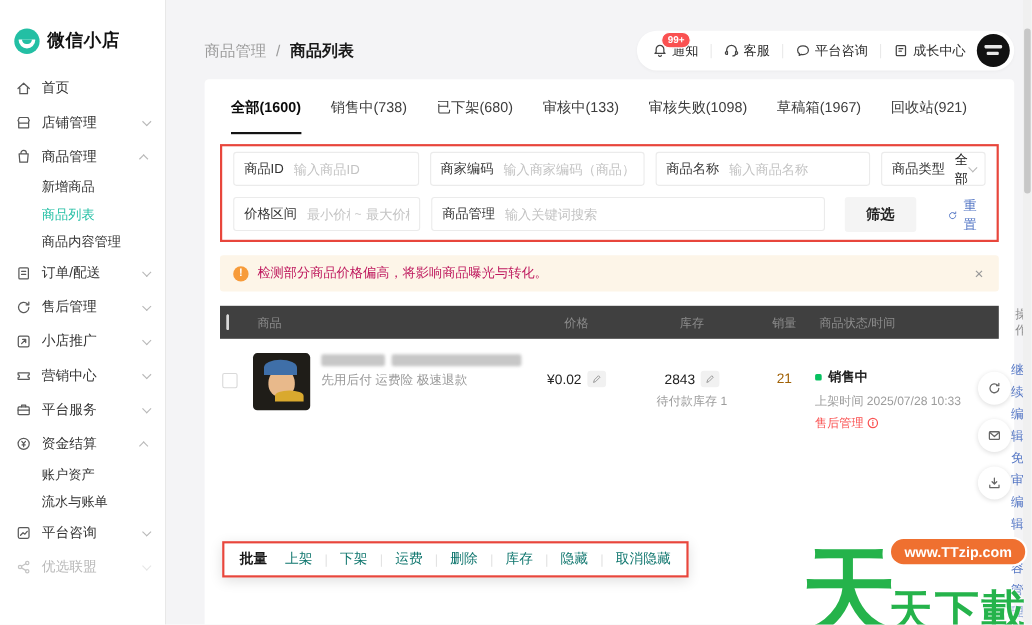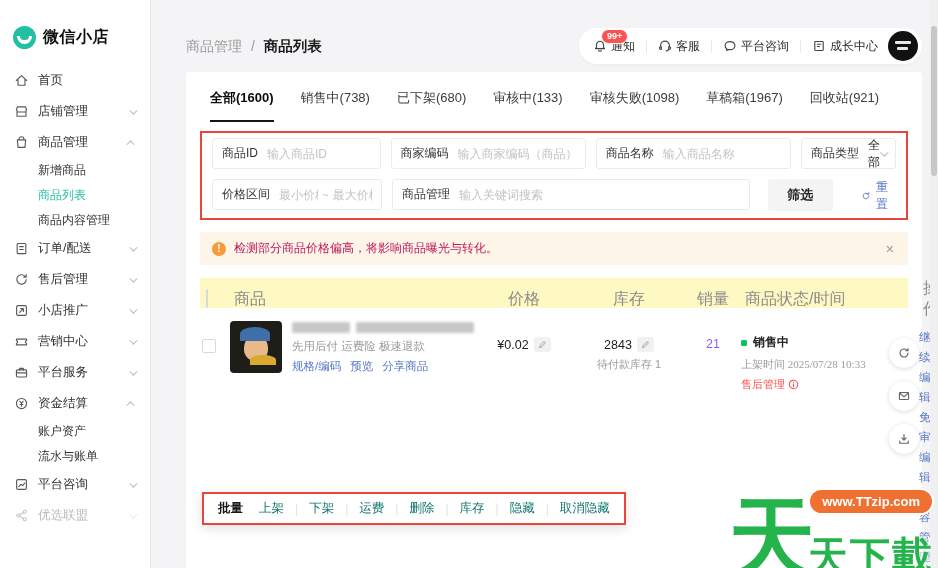--- a/index.html
+++ b/index.html
@@ -65,21 +65,21 @@
   .reset svg { width:12px; height:12px; stroke:#5577c5; fill:none; stroke-width:1.4; stroke-linecap:round; }
 
   .notice { margin:12px 14px 0; height:33px; background:#fdf5e8; border-radius:3px; display:flex; align-items:center; padding:0 12px; }
   .notice .warn-ic { width:14px; height:14px; border-radius:50%; background:#f79b3a; color:#fff; font-size:10px; font-weight:bold; display:flex; align-items:center; justify-content:center; margin-right:8px; flex:0 0 auto; }
   .notice .ntxt { flex:1; font-size:12px; color:#be185d; }
   .notice .close { color:#999; font-size:14px; cursor:pointer; padding:0 2px; }
 
   
   .table { margin:13px 14px 0; }
   .trow { display:grid; grid-template-columns:30px 245px 98px 112px 56px 178px 1fr; align-items:center; }
-  .thead { background:#fef9c3; height:30px; color:#8c8c8c; font-size:16px; }
+  .thead { background:#404040; height:30px; color:#8c8c8c; font-size:11px; }
   .thead .c { padding:0 4px; }
   .t-center { text-align:center; } .t-right { text-align:right; padding-right:2px; }
   .rrow { padding:13px 0; border-bottom:1px solid #f2f2f2; align-items:flex-start; }
   .cbx { width:14px; height:14px; border:1px solid #d9d9d9; border-radius:2px; background:#fff; margin:18px 0 0 2px; cursor:pointer; }
   .prod { display:flex; gap:10px; }
   .pimg { width:52px; height:52px; border-radius:4px; flex:0 0 auto; position:relative; overflow:hidden; }
   .pimg.girl { background:#1f1d18; }
   .pimg.girl::before { content:""; position:absolute; left:14px; top:14px; width:24px; height:26px; background:#e8b98b; border-radius:50% 50% 45% 45%; }
   .pimg.girl::after { content:""; position:absolute; left:10px; top:6px; width:30px; height:14px; background:#3f6fa8; border-radius:50% 50% 0 0; box-shadow:8px 26px 0 -2px #d9a92e; }
   .pinfo { padding-top:1px; }
@@ -87,22 +87,22 @@
   .blur-b { height:11px; border-radius:2px; background:#c7c7c7; filter:blur(1.6px); }
   .b1 { width:58px; } .b2 { width:118px; }
   .tags { color:#9a9a9a; font-size:11.5px; line-height:15px; max-width:180px; }
   .plinks { margin-top:5px; display:flex; gap:9px; }
   .plinks span { color:#5577c5; font-size:11.5px; cursor:pointer; }
   .price-c, .stock-c { text-align:center; padding-top:16px; }
   .val { color:#222; font-size:12.5px; display:inline-flex; align-items:center; gap:5px; }
   .edit-b { width:17px; height:15px; background:#f1f1f1; border-radius:3px; display:inline-flex; align-items:center; justify-content:center; cursor:pointer; }
   .edit-b svg { width:9px; height:9px; stroke:#8c8c8c; fill:none; stroke-width:1.4; stroke-linecap:round; }
   .sub-g { color:#9c9c9c; font-size:11px; margin-top:5px; display:flex; justify-content:center; align-items:center; gap:3px; }
-  .sales-c { text-align:center; padding-top:16px; color:#8b5cf6; font-size:12.5px; }
-  .stat-c { padding-top:13px;font-family:Liberation Serif, serif; }
+  .sales-c { text-align:center; padding-top:16px; color:#a16207; font-size:12.5px; }
+  .stat-c { padding-top:13px; }
   .stat-line { display:flex; align-items:center; gap:6px; font-size:12px; color:#222; font-weight:bold; }
   .dot { width:6px; height:6px; background:#07c160; border-radius:1.5px; }
   .time { color:#9c9c9c; font-size:11px; margin-top:6px; font-weight:normal; }
   .audit { color:#fa5151; font-size:11px; margin-top:5px; display:flex; align-items:center; gap:3px; }
   .info-i { width:11px; height:11px; flex:0 0 auto; }
   .info-i circle { stroke:currentColor; fill:none; stroke-width:1.2; }
   .info-i line { stroke:currentColor; stroke-width:1.2; stroke-linecap:round; }
   .act-c { text-align:right; padding:6px 2px 0 0; }
   .act-c span { display:block; color:#5577c5; font-size:11.5px; line-height:20px; cursor:pointer; }
 
@@ -375,25 +375,20 @@
       <div class="trow rrow">
         <span class="cbx"></span>
         <div class="prod">
           <div class="pimg girl"></div>
           <div class="pinfo">
             <div class="blur-line">
                 <span class="blur-b b1"></span>
                 <span class="blur-b b2"></span>
               </div>
             <div class="tags">先用后付 运费险 极速退款</div>
-            <div class="plinks">
-              <span>规格/编码</span>
-              <span>预览</span>
-              <span>分享商品</span>
-            </div>
           </div>
         </div>
         <div class="price-c"><span class="val">
               <span>¥0.02</span>
               <span class="edit-b">
                 <svg viewBox="0 0 16 16">
                   <path d="M3 13l1.2-3.6 6.6-6.6 2.4 2.4-6.6 6.6z"></path>
                 </svg>
               </span>
             </span></div>

